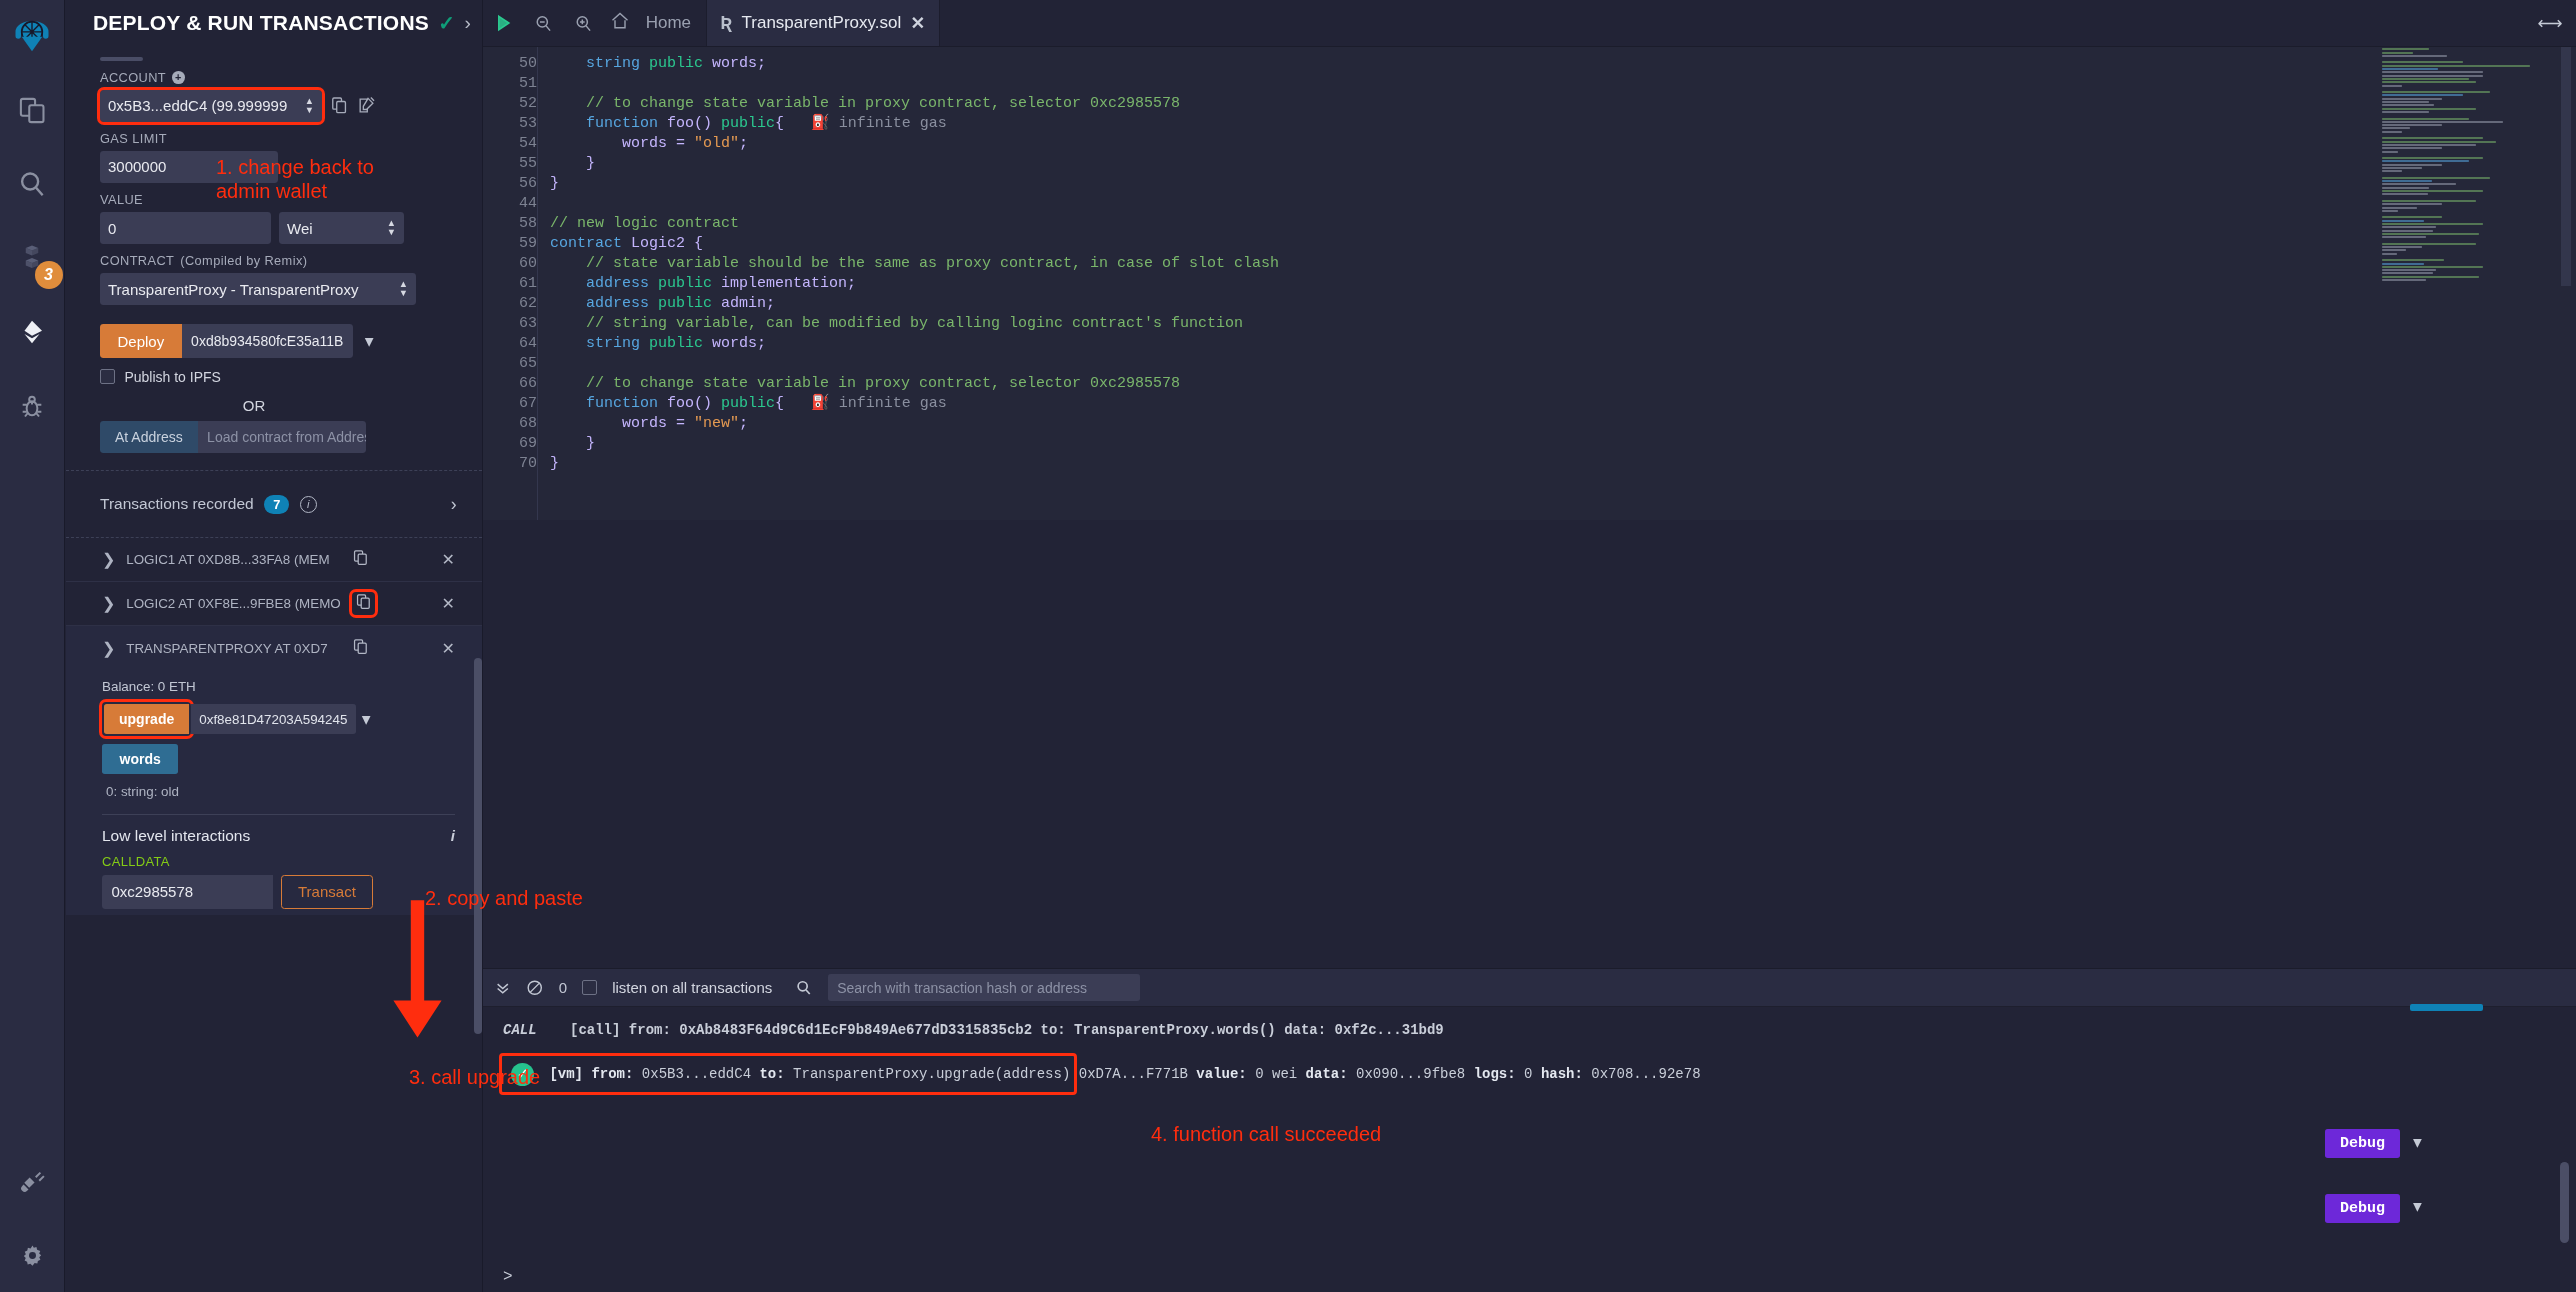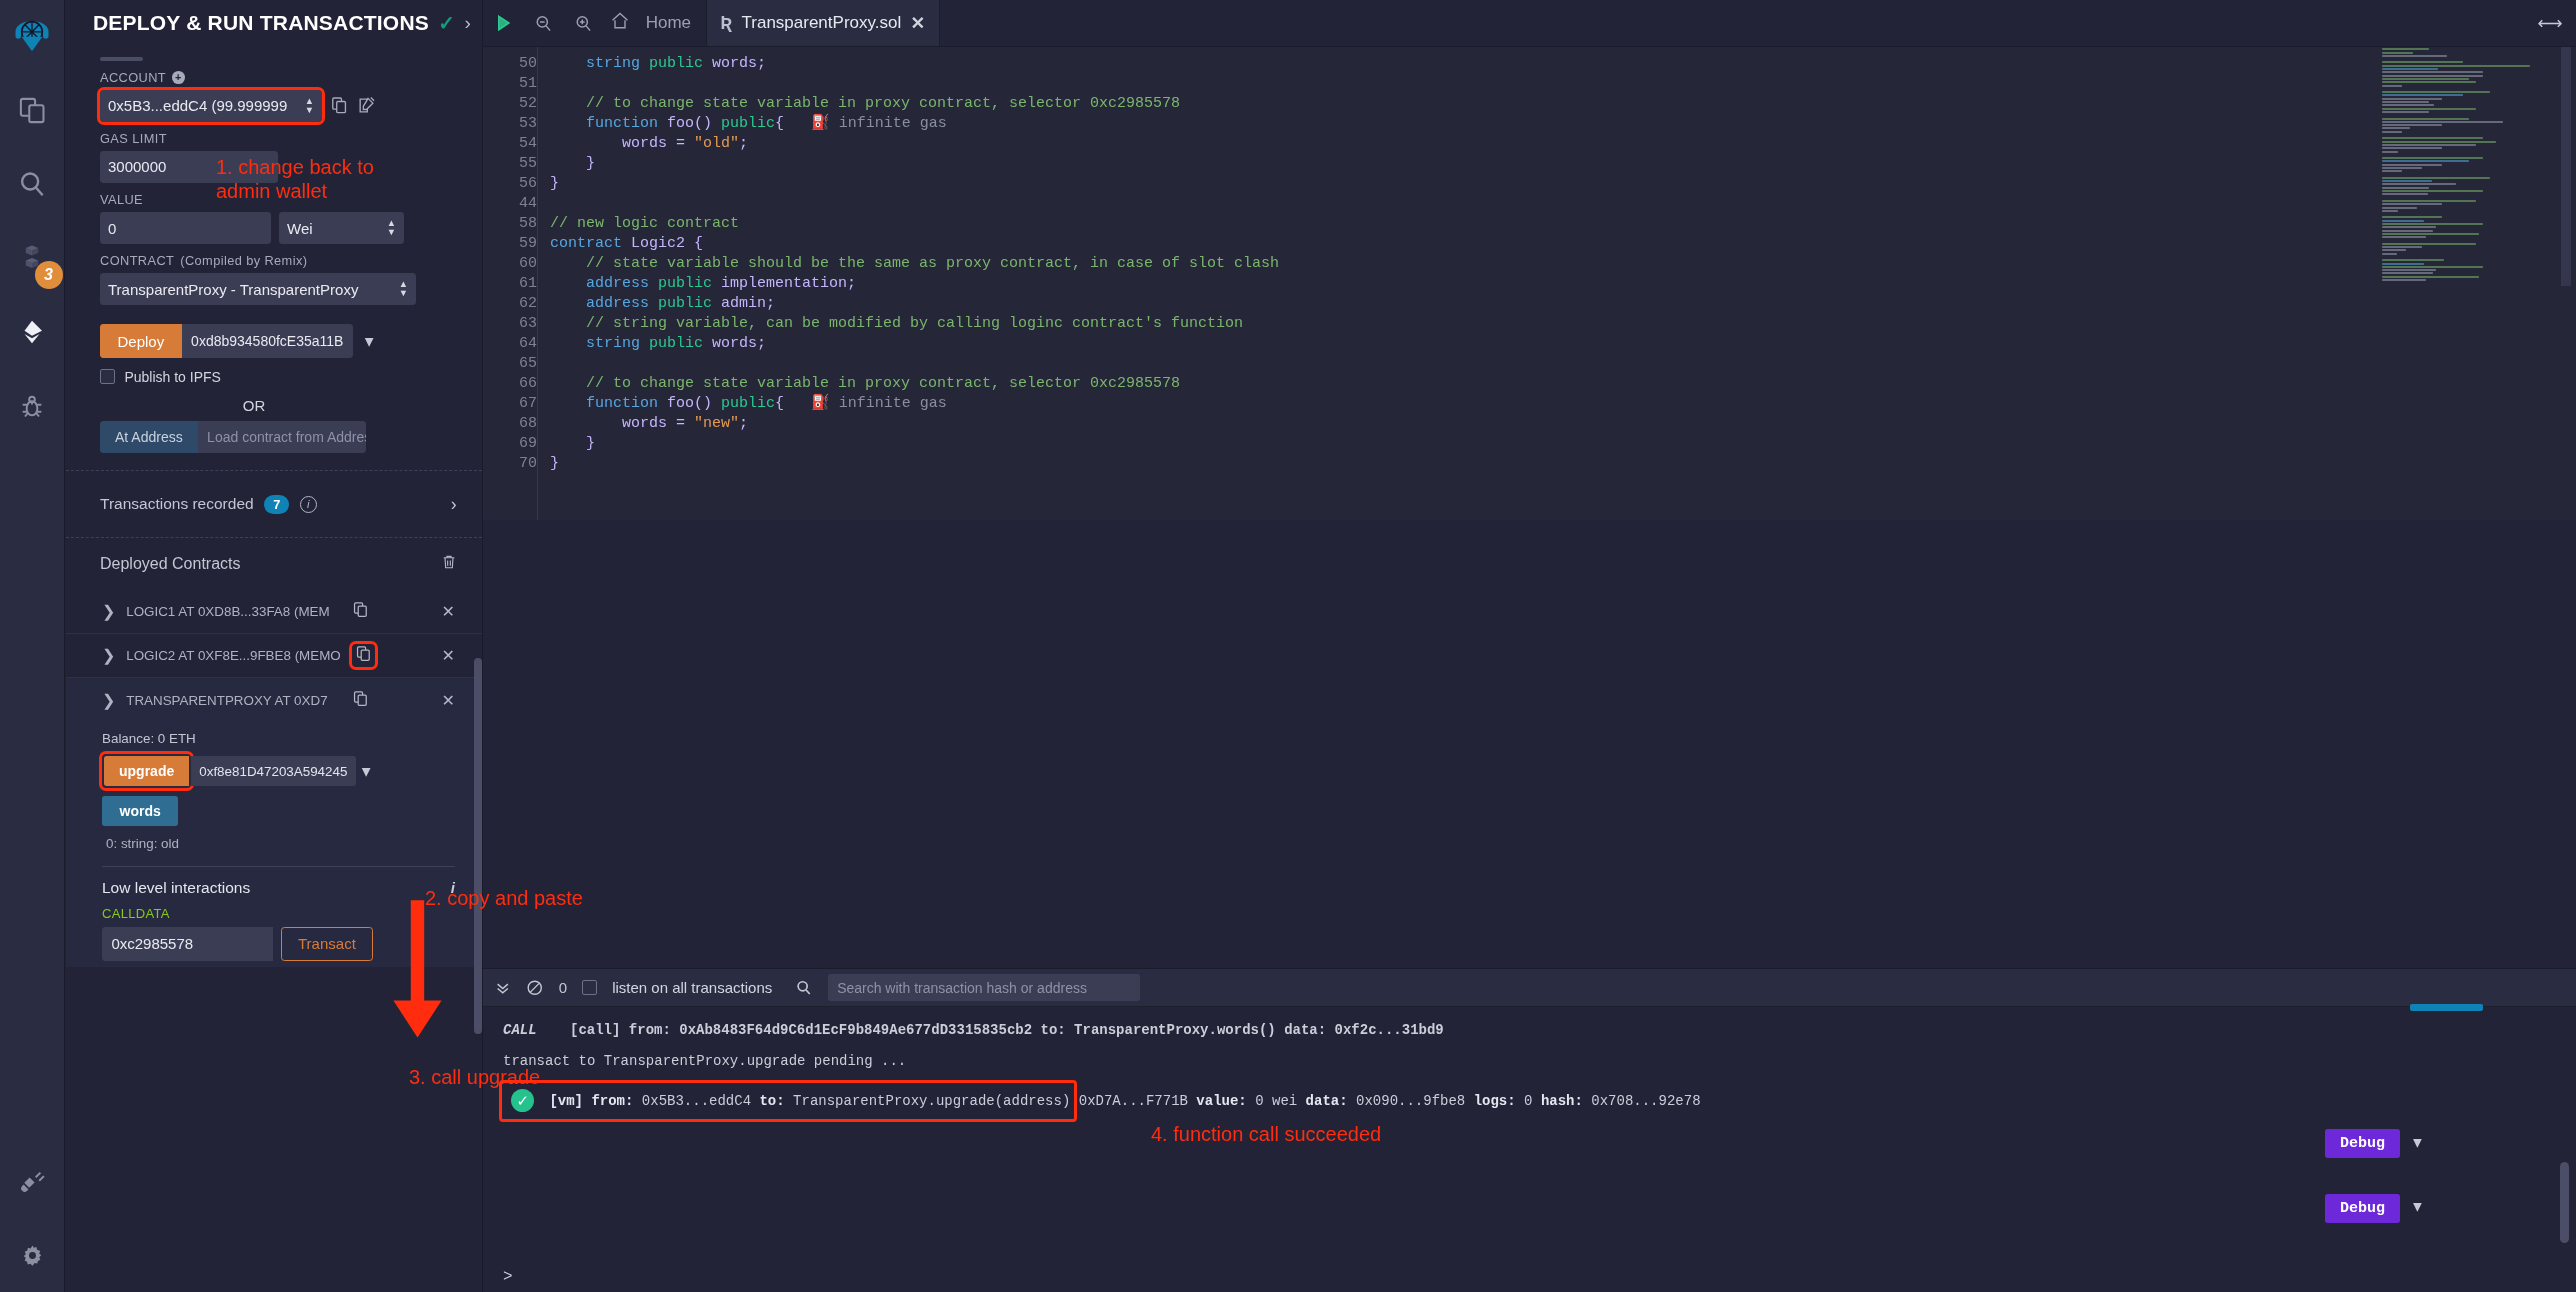--- a/index.html
+++ b/index.html
@@ -467,29 +467,20 @@
 
     <div class="tx-rec-row">
       <span class="tx-rec-label">Transactions recorded</span>
       <span class="pill-count">7</span>
       <span class="info-circle">i</span>
       <span class="chev-r">›</span>
     </div>
 
     <div class="sec-divider" style="margin:0"></div>
 
-    <div class="dep-head">
-      <span class="dep-head-title">Deployed Contracts</span>
-      <span class="trash">
-        <svg width="16" height="17.5" viewBox="0 0 24 24" fill="none" stroke="#b3b8c6" stroke-width="1.7">
-          <path d="M4 6h16M9 6V4h6v2M6 6l1 15h10l1-15"></path>
-            <path d="M10 10v8M14 10v8"></path>
-        </svg>
-      </span>
-    </div>
 
     <div class="contract-row">
       <span style="font-size:16px">❯</span>
       <span class="cname">LOGIC1 AT 0XD8B...33FA8 (MEM</span>
       <span>
         <svg width="17.5" height="17.5" viewBox="0 0 24 24" fill="none" stroke="#b3b8c6" stroke-width="1.7">
           <rect x="3.5" y="2.5" width="11" height="14" rx="1.5"></rect>
             <rect x="8.5" y="7" width="11" height="14" rx="1.5" fill="#222336"></rect>
         </svg>
       </span>
@@ -712,21 +703,20 @@
       </svg>
     </span>
     <span class="term-search">Search with transaction hash or address</span>
   </div>
 
   <div id="term-body">
     <div class="term-line mono-b" style="margin-bottom:15px">
       <span class="call-tag">CALL</span>
       <span style="margin-left:25px">[call] from: 0xAb8483F64d9C6d1EcF9b849Ae677dD3315835cb2 to: TransparentProxy.words() data: 0xf2c...31bd9</span>
     </div>
-    <div class="term-line" style="margin-bottom:10.8px">transact to TransparentProxy.upgrade pending ...</div>
 
     <div class="tx-row">
       <span class="ok-circle">✓</span>
       <span class="tx-text"><b>[vm]</b>
         <b>from:</b> <span>0x5B3...eddC4</span>
         <b>to:</b> <span>TransparentProxy.upgrade(address) 0xD7A...F771B</span>
         <b>value:</b> <span>0 wei</span>
         <b>data:</b> <span>0x090...9fbe8</span>
         <b>logs:</b> <span>0</span>
         <b>hash:</b> <span>0x708...92e78</span></span>

